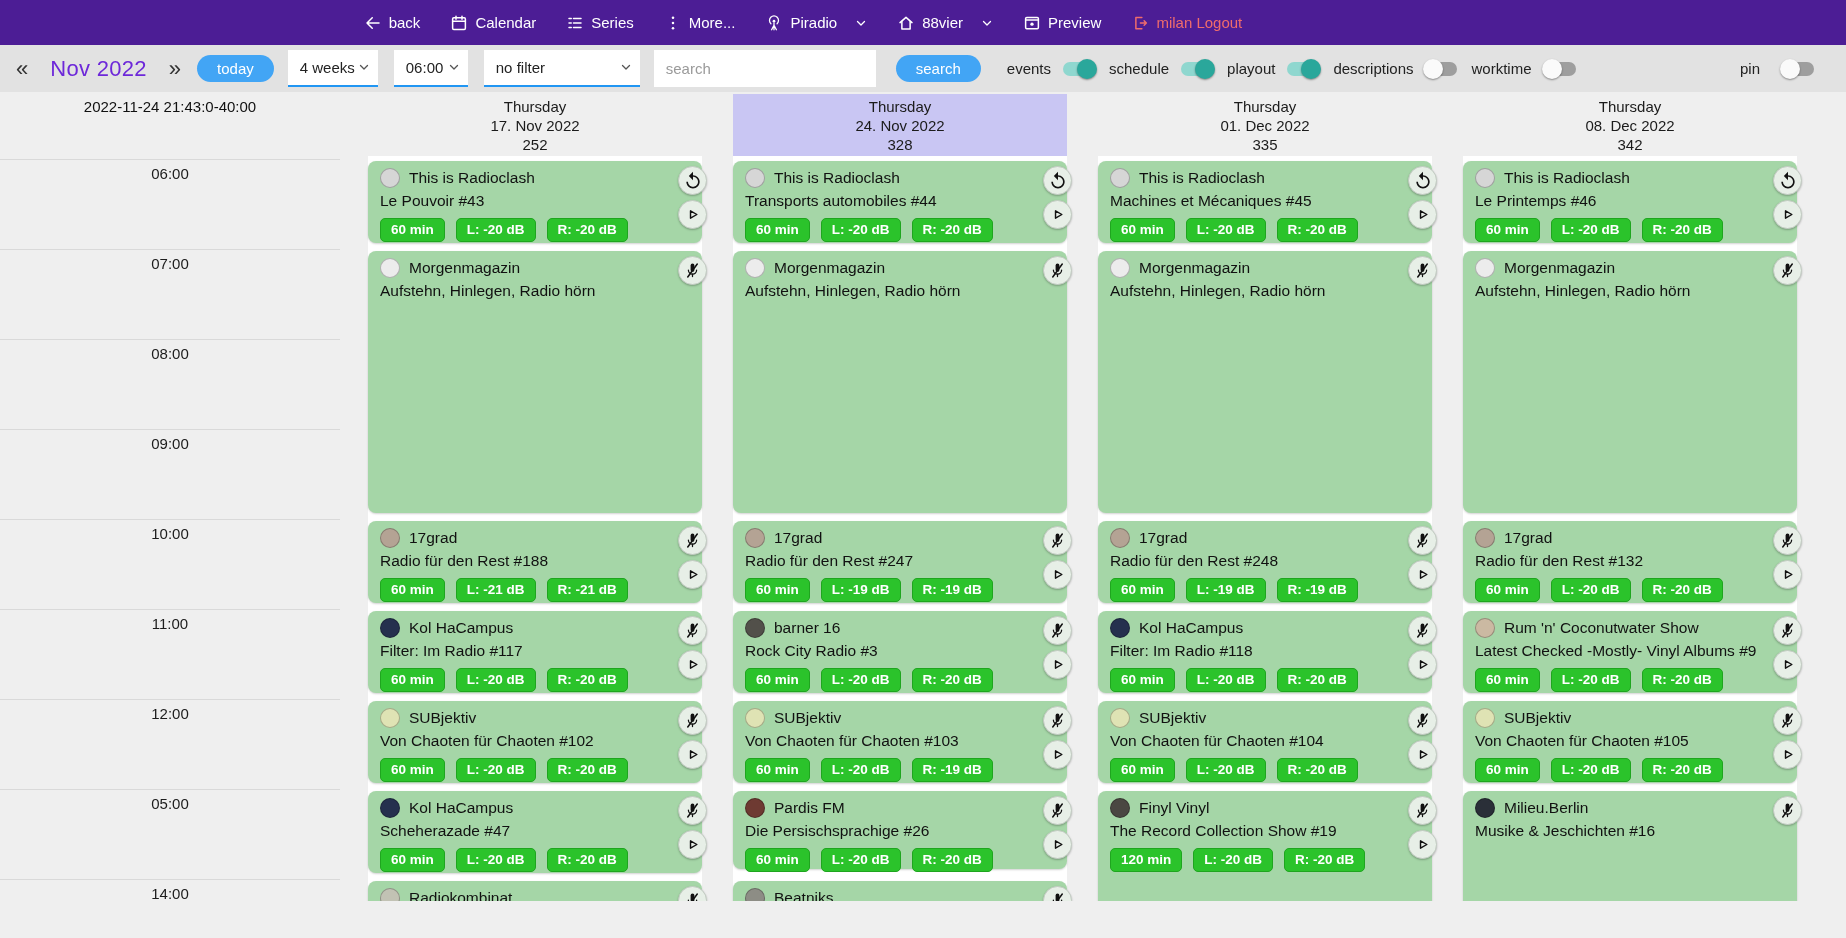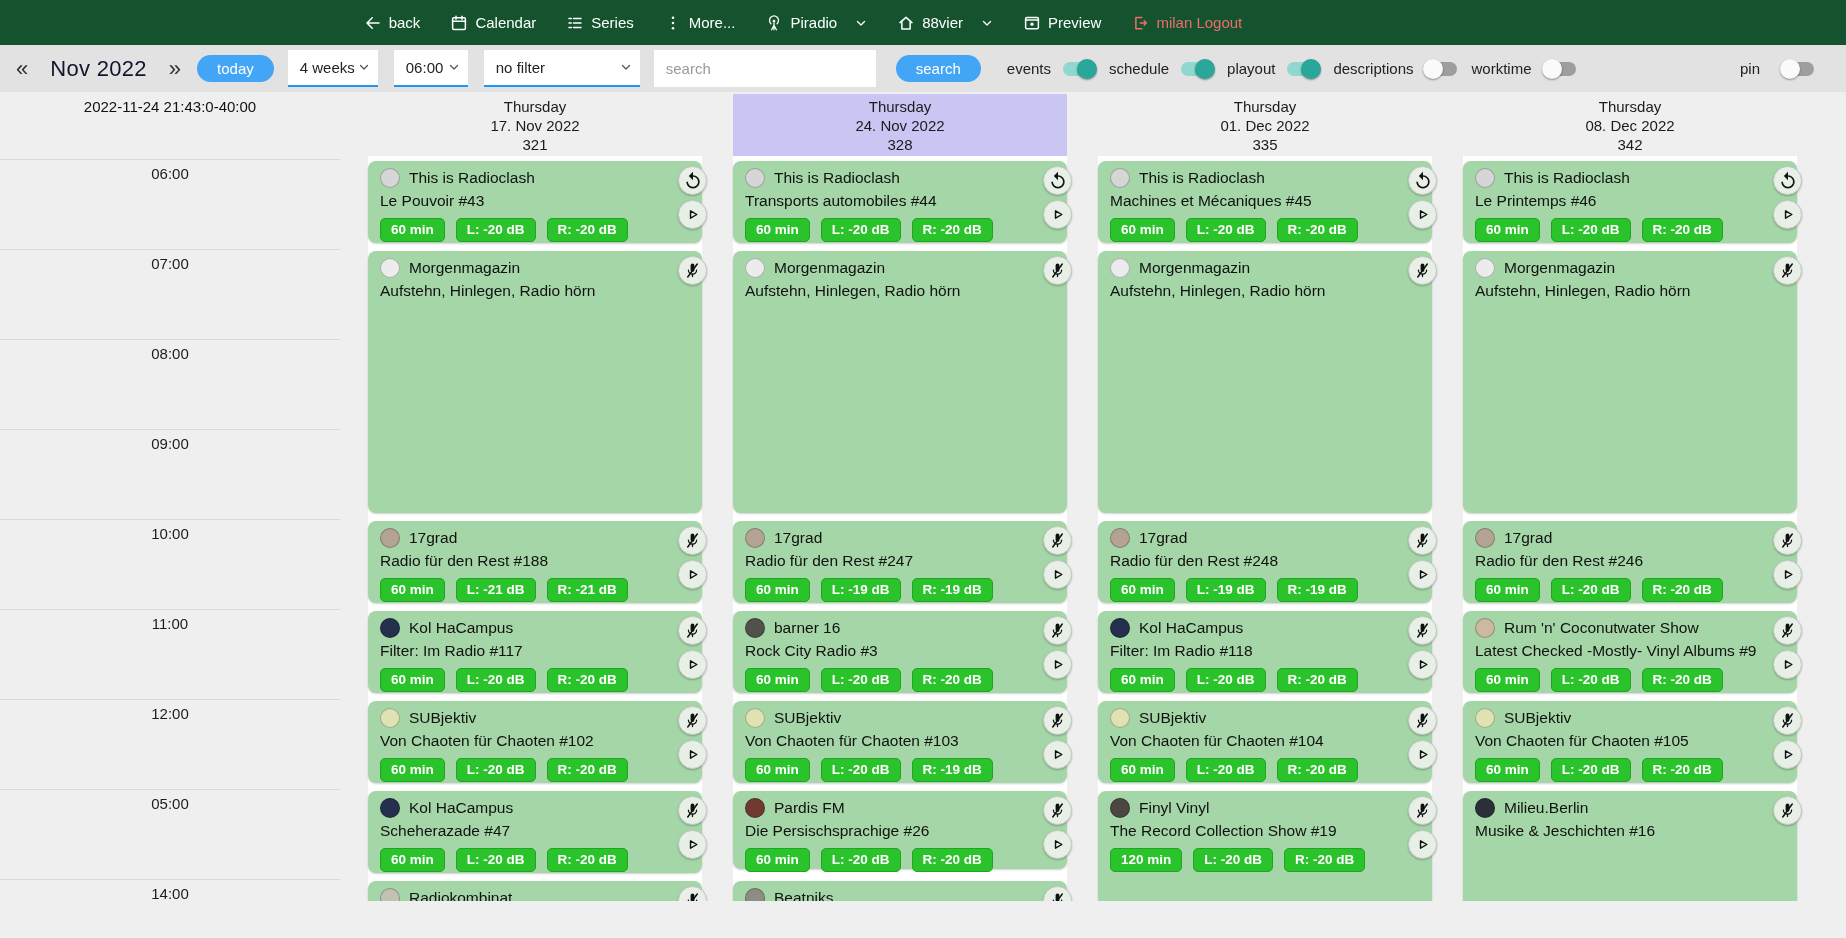--- a/index.html
+++ b/index.html
@@ -1,30 +1,30 @@
 <!DOCTYPE html>
 <html><head>
 <meta charset="utf-8">
 <style>
   * { box-sizing: border-box; }
   html,body { margin:0; padding:0; width:1846px; height:938px; overflow:hidden;
               font-family:"Liberation Sans", sans-serif; }
   
   .topnav { position:absolute; left:0; top:0; width:1846px; height:45px;
-            background:#14532d; color:#fff; display:flex; align-items:center; justify-content:center; }
+            background:#4c1d95; color:#fff; display:flex; align-items:center; justify-content:center; }
   .nav-items { display:flex; align-items:center; gap:30px; transform:translateX(-120px); }
   .nav-item { display:flex; align-items:center; gap:7px; font-size:15px; cursor:pointer; white-space:nowrap; }
   .nav-item svg { display:block; }
   .nav-item.danger { color:#ef6c6c; }
   .nav-chevron { display:flex; align-items:center; margin-left:-12px; }
   
   .toolbar { position:absolute; left:0; top:45px; width:1846px; height:47px; background:#e2e2e2;
              display:flex; align-items:center; padding:0 14px; gap:14px; }
   .pager-arrow { font-size:22px; color:#333; cursor:pointer; padding:0 2px; }
-  .month-label { font-size:22px; color:#0f172a; margin:0 6px; letter-spacing:.3px; }
+  .month-label { font-size:22px; color:#6d28d9; margin:0 6px; letter-spacing:.3px; }
   .btn-blue { background:#42a5f5; color:#fff; border:none; border-radius:18px; height:27px;
               padding:0 20px; font-size:15px; font-family:inherit; cursor:pointer; }
   .sel { background:#fff; height:37px; display:flex; align-items:center; justify-content:space-between;
          padding:0 8px 0 12px; font-size:15px; color:#222; border-bottom:2px solid #2196f3; cursor:pointer; }
   .sel-weeks { width:90px; } .sel-time { width:74px; } .sel-filter { width:156px; }
   .search-input { width:222px; height:37px; border:none; background:#fff; font-size:15px;
                   font-family:inherit; padding:0 12px; outline:none; color:#222; }
   .search-input::placeholder { color:#9a9a9a; }
   .toggle-group { display:flex; align-items:center; gap:10px; margin-left:12px; }
   .toggle-group.push-right { margin-left:auto; margin-right:16px;gap:20px; }
@@ -245,21 +245,21 @@
       <div class="hour-label" style="top: 613px;">12:00</div>
       <div class="hour-line" style="top: 697px;"></div>
       <div class="hour-label" style="top: 703px;">05:00</div>
       <div class="hour-line" style="top: 787px;"></div>
       <div class="hour-label" style="top: 793px;">14:00</div>
     </div>
   <div id="headers" style="position:absolute;left:340px;top:0;">
       <div class="day-header" style="left: 28px;">
         <div>Thursday</div>
         <div>17. Nov 2022</div>
-        <div>321</div>
+        <div>252</div>
       </div>
       <div class="day-header highlight" style="left: 393px;">
         <div>Thursday</div>
         <div>24. Nov 2022</div>
         <div>328</div>
       </div>
       <div class="day-header" style="left: 758px;">
         <div>Thursday</div>
         <div>01. Dec 2022</div>
         <div>335</div>
@@ -825,21 +825,21 @@
               <path d="M18 3.8 6 20.2" stroke-width="1.9"></path>
             </svg>
           </span>
         </span>
       </div>
       <div class="event" style="left: 1123px; top: 365px; height: 82px;">
         <div class="ev-title-row">
           <span class="avatar" style="background: rgb(180, 163, 148);"></span>
           <span class="ev-title">17grad</span>
         </div>
-        <div class="ev-sub">Radio für den Rest #246</div>
+        <div class="ev-sub">Radio für den Rest #132</div>
         <div class="ev-badges">
           <span class="badge">60 min</span>
           <span class="badge">L: -20 dB</span>
           <span class="badge">R: -20 dB</span>
         </div>
         <span class="icon-btn ic-top">
           <span>
             <svg width="19" height="19" viewBox="0 0 24 24" fill="none" stroke="currentColor" stroke-width="2" stroke-linecap="round" stroke-linejoin="round">
               <rect x="9.6" y="3.2" width="4.8" height="10.5" rx="2.4" fill="currentColor" stroke="none"></rect>
               <path d="M6.8 11.5a5.2 5.2 0 0 0 10.4 0" stroke-width="1.6"></path>

